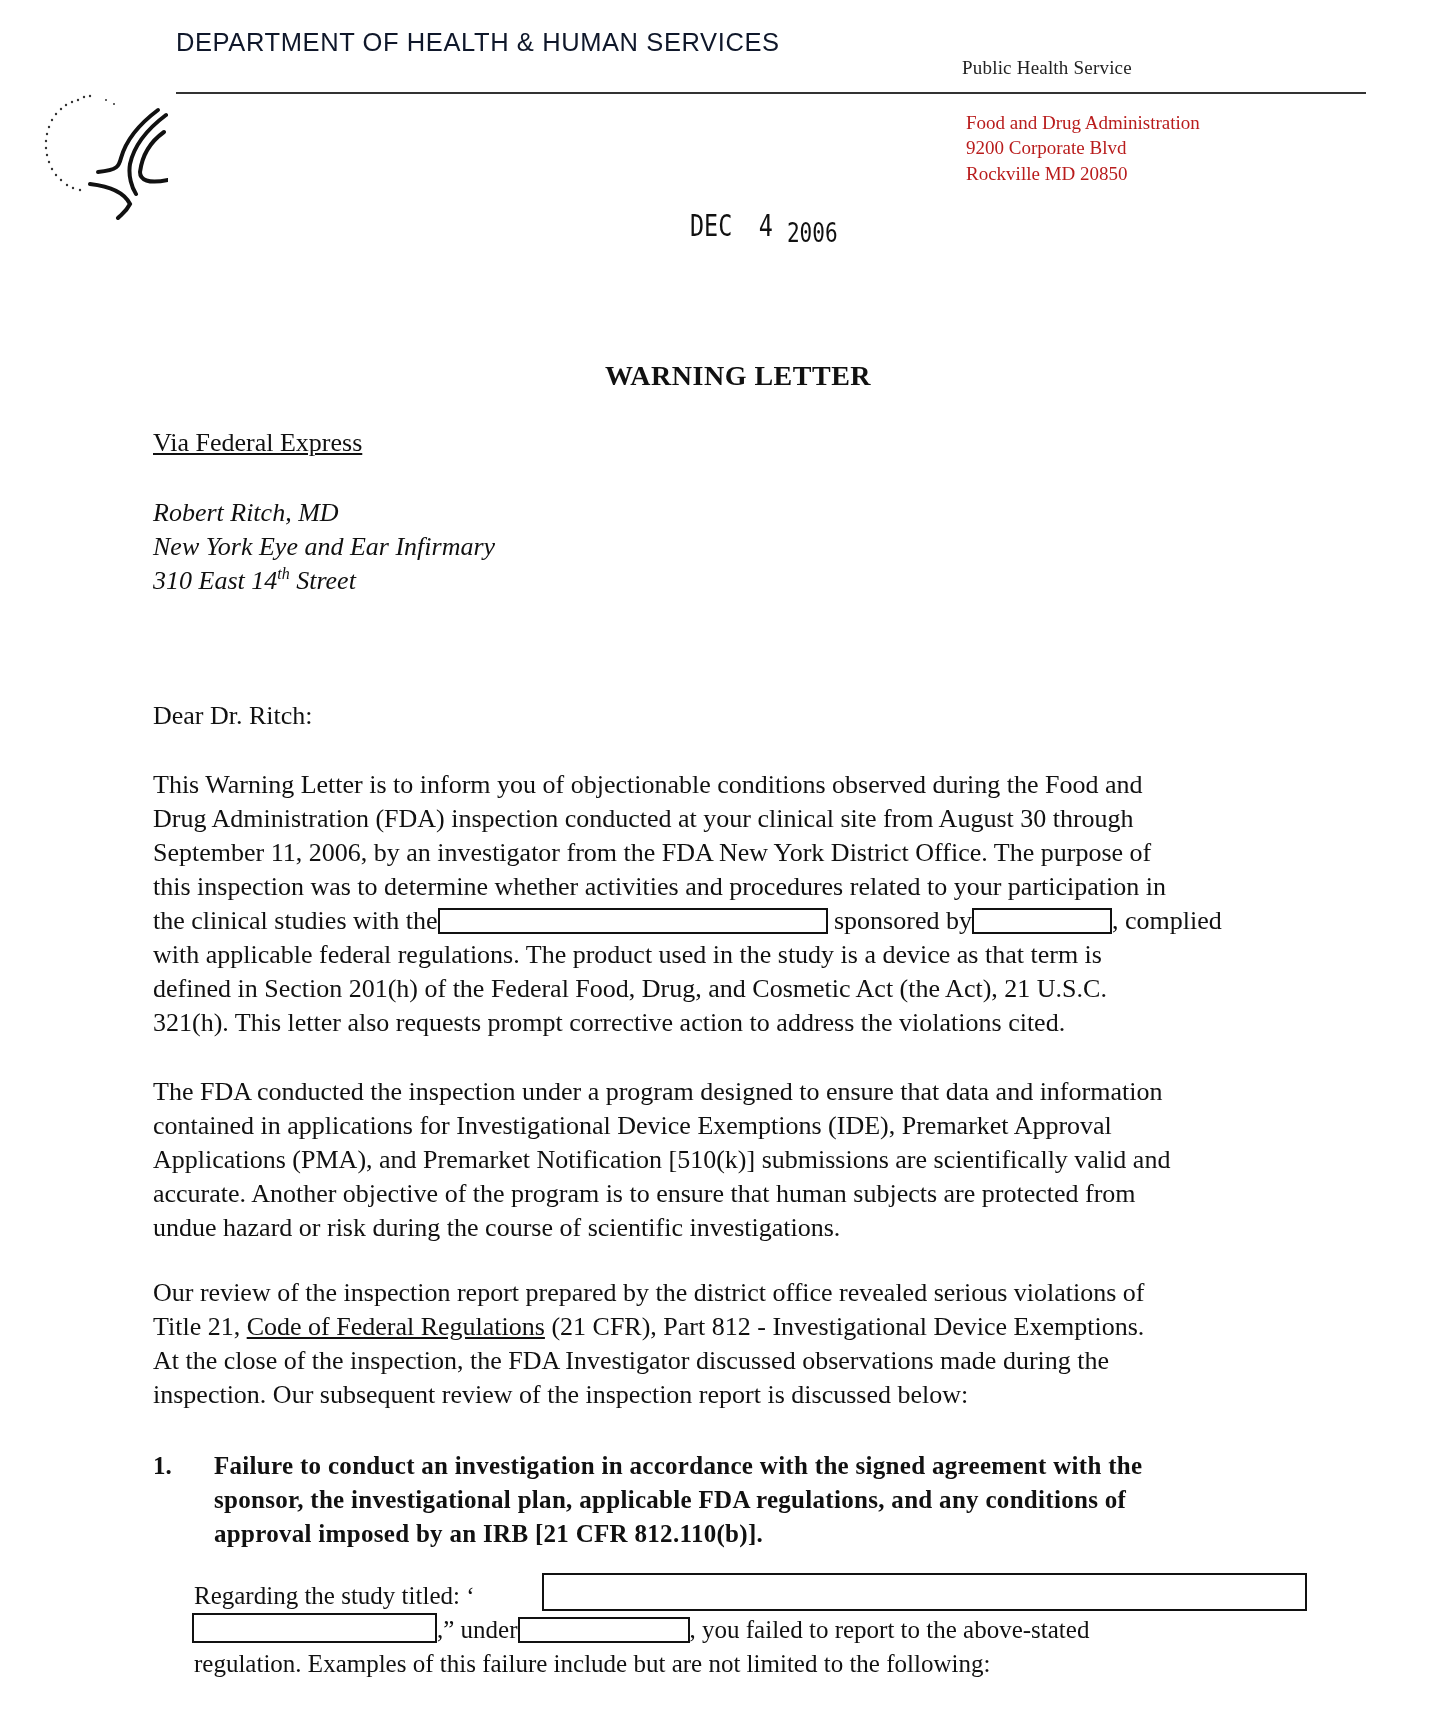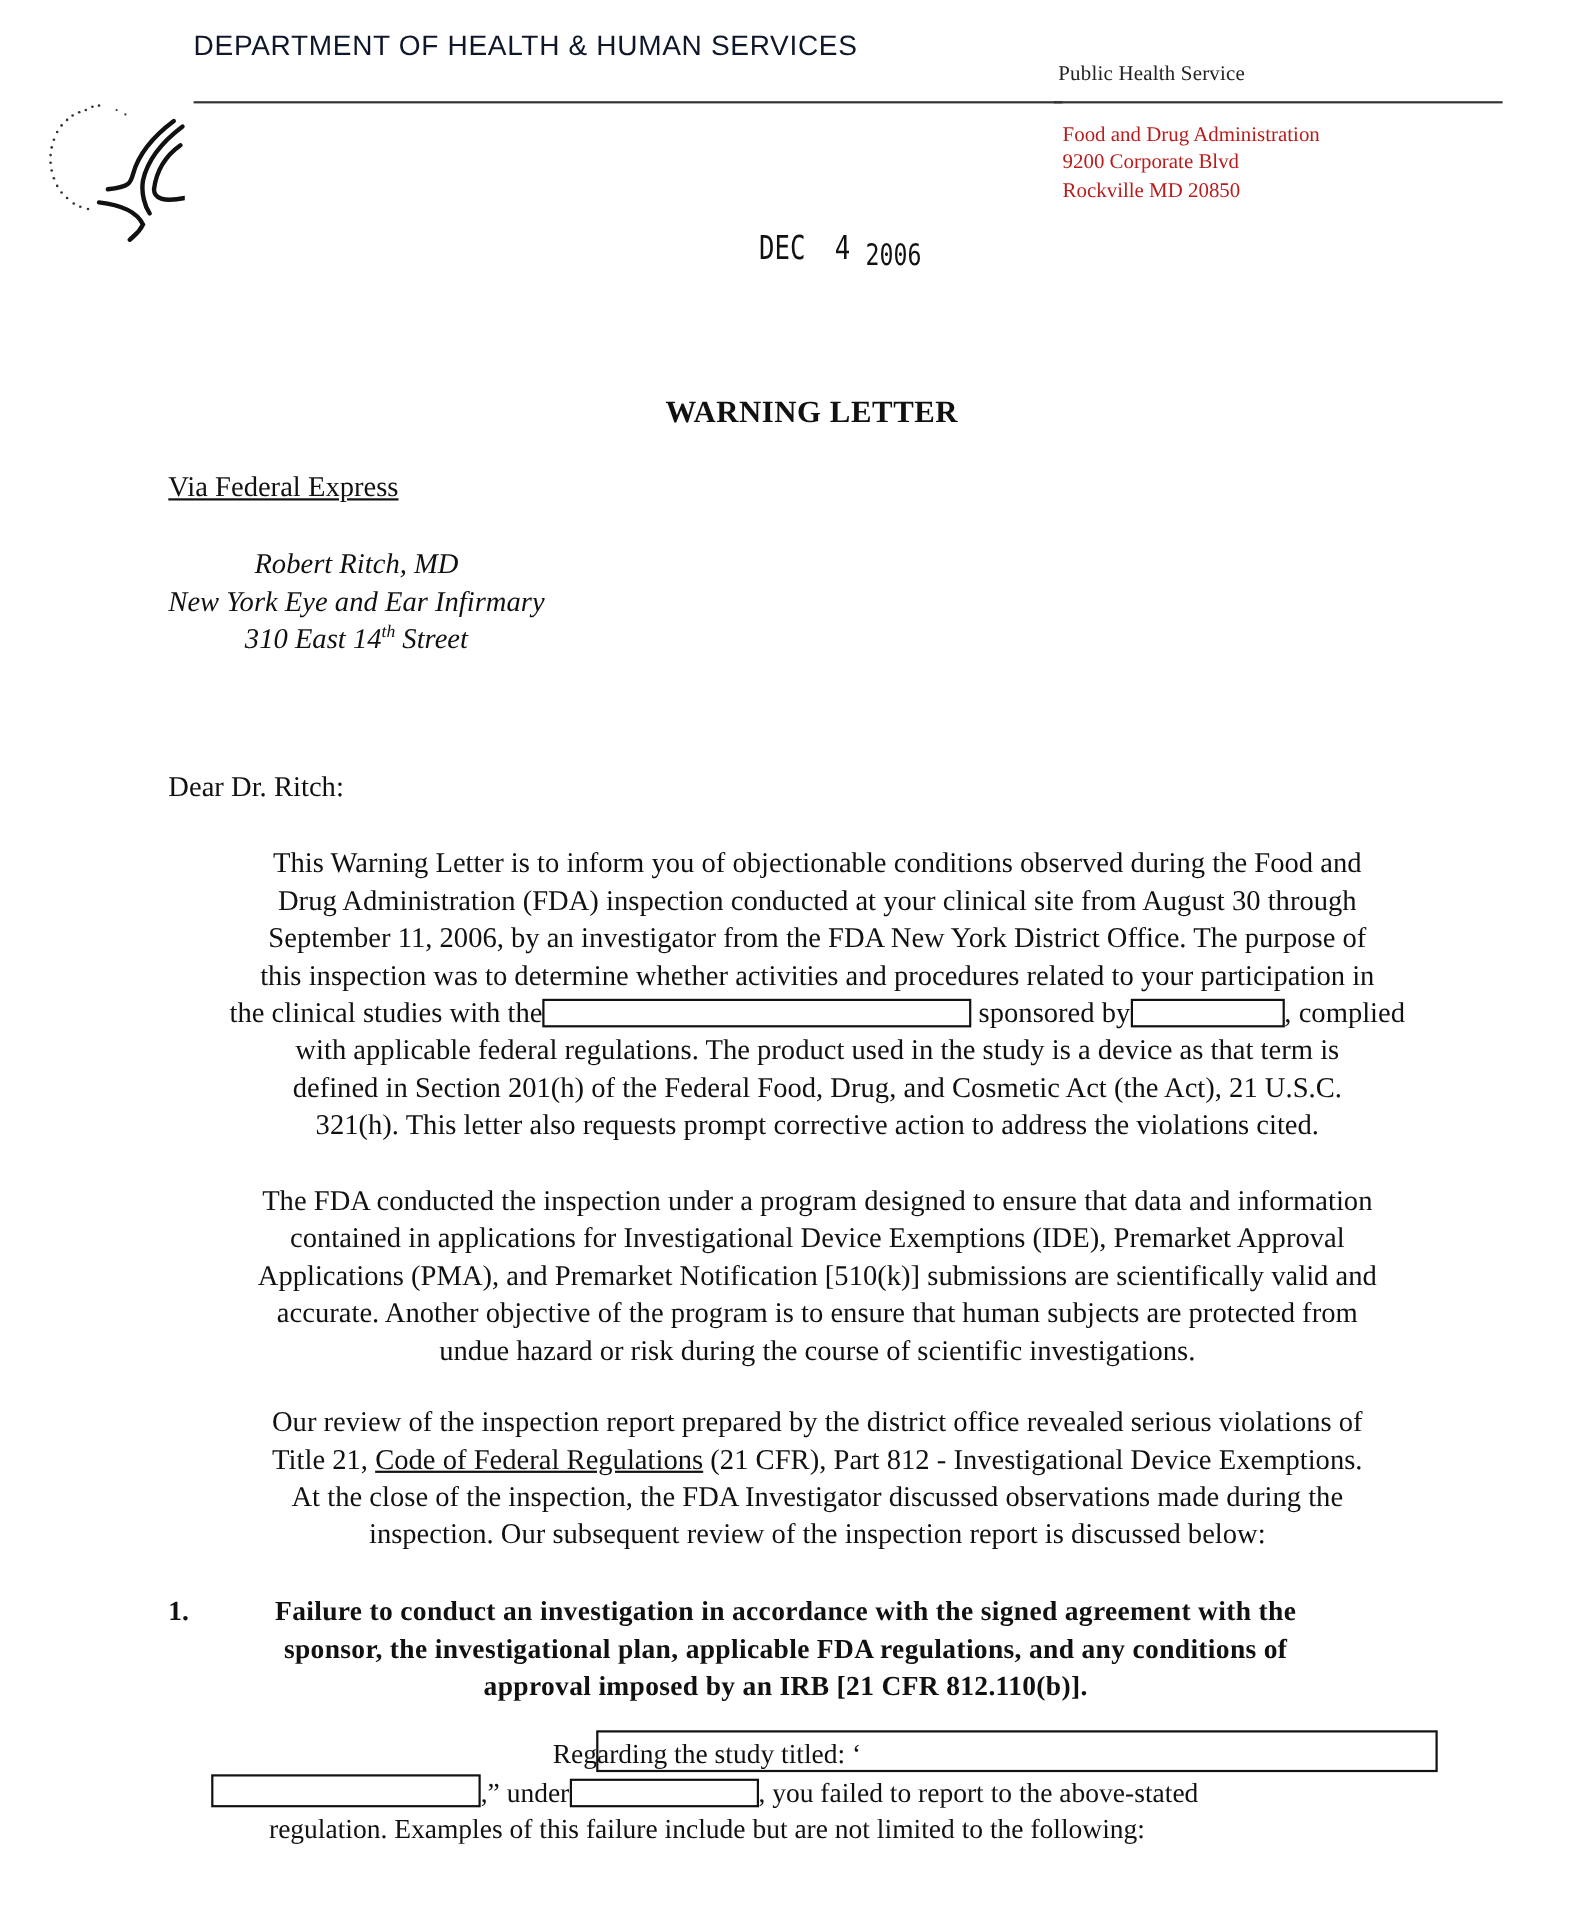--- a/index.html
+++ b/index.html
@@ -1,17 +1,17 @@
 <!DOCTYPE html>
 <html><head>
 <meta charset="utf-8">
 <style>
   html, body { margin: 0; padding: 0; background: #ffffff; }
   body { width: 1434px; height: 1734px; position: relative; overflow: hidden; color: #111; }
-  .serif { font-family: "Liberation Serif", "DejaVu Serif", serif; text-align: center; }
+  .serif { font-family: "Liberation Serif", "DejaVu Serif", serif; }
   .sans { font-family: "Liberation Sans", "DejaVu Sans", sans-serif; }
   .abs { position: absolute; white-space: nowrap; }
 
   #dept { left: 176px; top: 28px; font-size: 25.5px; letter-spacing: 0.6px; color: #0f172a; }
   #rule-left { left: 176px; top: 92px; width: 790px; height: 0; border-top: 2px solid #333; }
   #rule-right { left: 958px; top: 92px; width: 408px; height: 0; border-top: 2px solid #333; }
   #phs { left: 962px; top: 57px; font-size: 19px; color: #222; letter-spacing: 0.2px; }
   .fda-line { font-size: 19px; color: #b91c1c; left: 966px; }
   #fda1 { top: 112px; } #fda2 { top: 137px; } #fda3 { top: 163px; }
 
@@ -37,21 +37,21 @@
   #para2 { top: 1075px; }
   #para3 { top: 1276px; }
 
   .redact { display: inline-block; border: 2px solid #111; height: 26px; vertical-align: -5px; background: #fff; box-sizing: border-box; }
   #r-device { width: 390px; }
   #r-sponsor { width: 140px; }
 
   #item1 { left: 153px; top: 1449px; font-size: 25px; font-weight: bold; line-height: 34px; }
   #item1 .num { position: absolute; left: 0; top: 0; }
   #item1 .lines { position: absolute; left: 61px; top: 0; }
-  #item1 .lines div { height: 34px; white-space: nowrap; letter-spacing: 0.3px; margin-left: 36px; }
+  #item1 .lines div { height: 34px; white-space: nowrap; letter-spacing: 0.3px; }
 
   #regard { left: 194px; top: 1579px; font-size: 25px; line-height: 34px; }
   #regard .ln { height: 34px; position: relative; white-space: nowrap; }
   #r-title { position: absolute; left: 348px; top: -6px; width: 765px; height: 38px; border: 2px solid #111; box-sizing: border-box; }
   #r-title2 { width: 245px; height: 30px; margin-left: 0; }
   #r-under { width: 172px; height: 26px; }
   #regard .ln2 { left: -2px; }
 </style>
 </head>
 <body>

